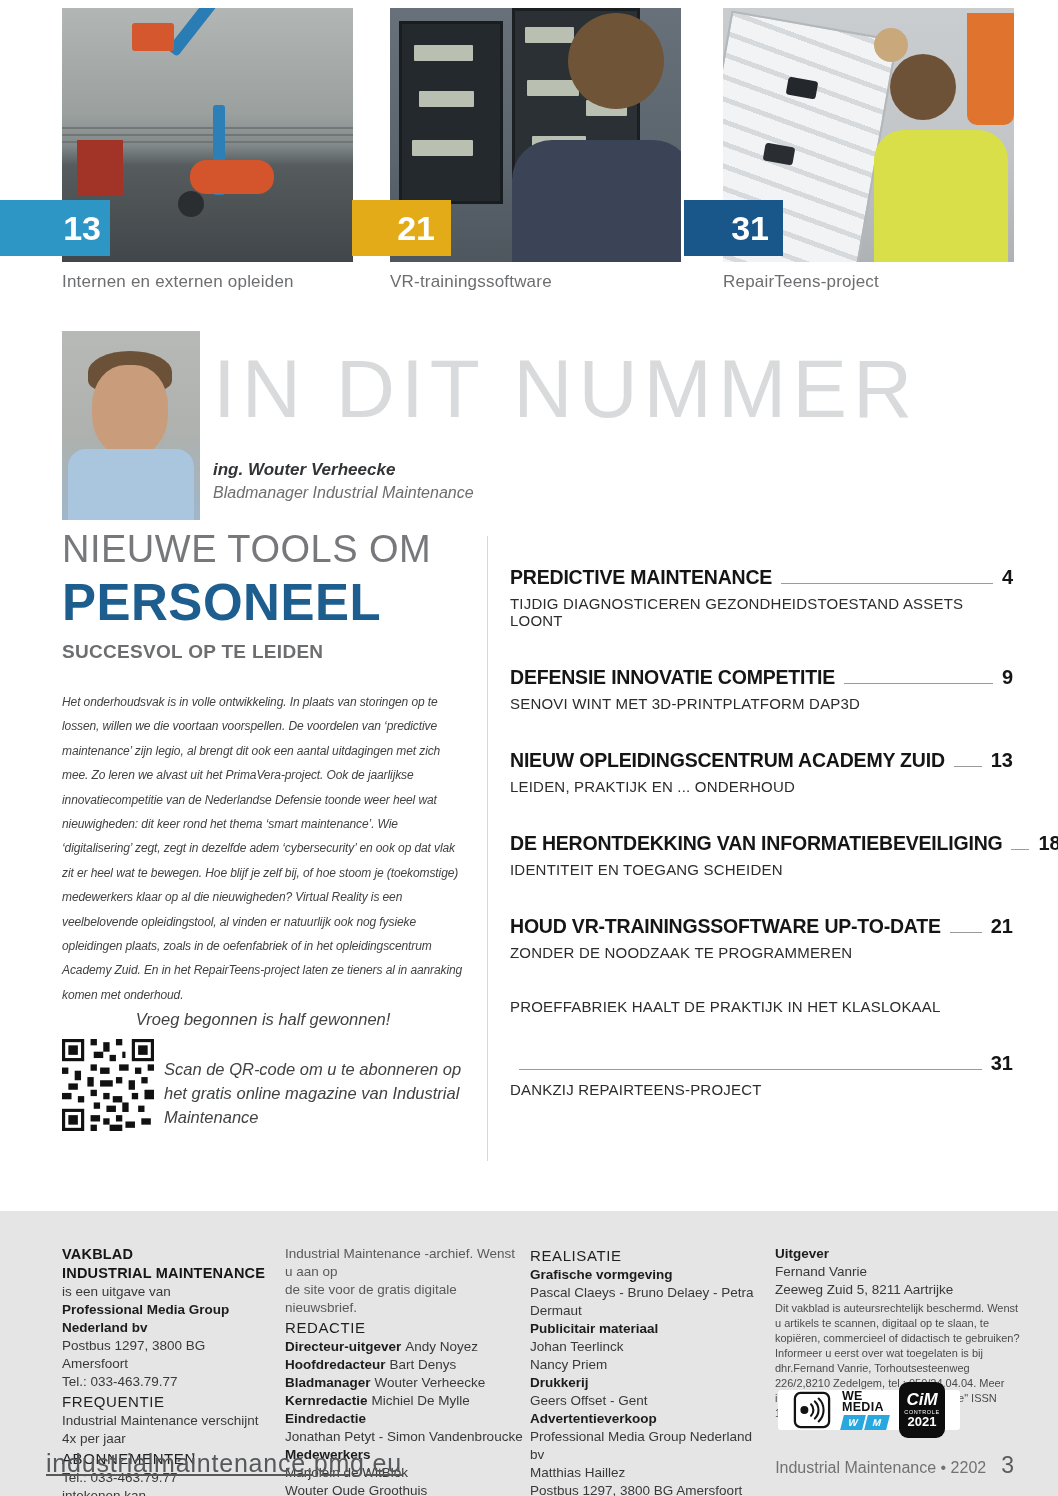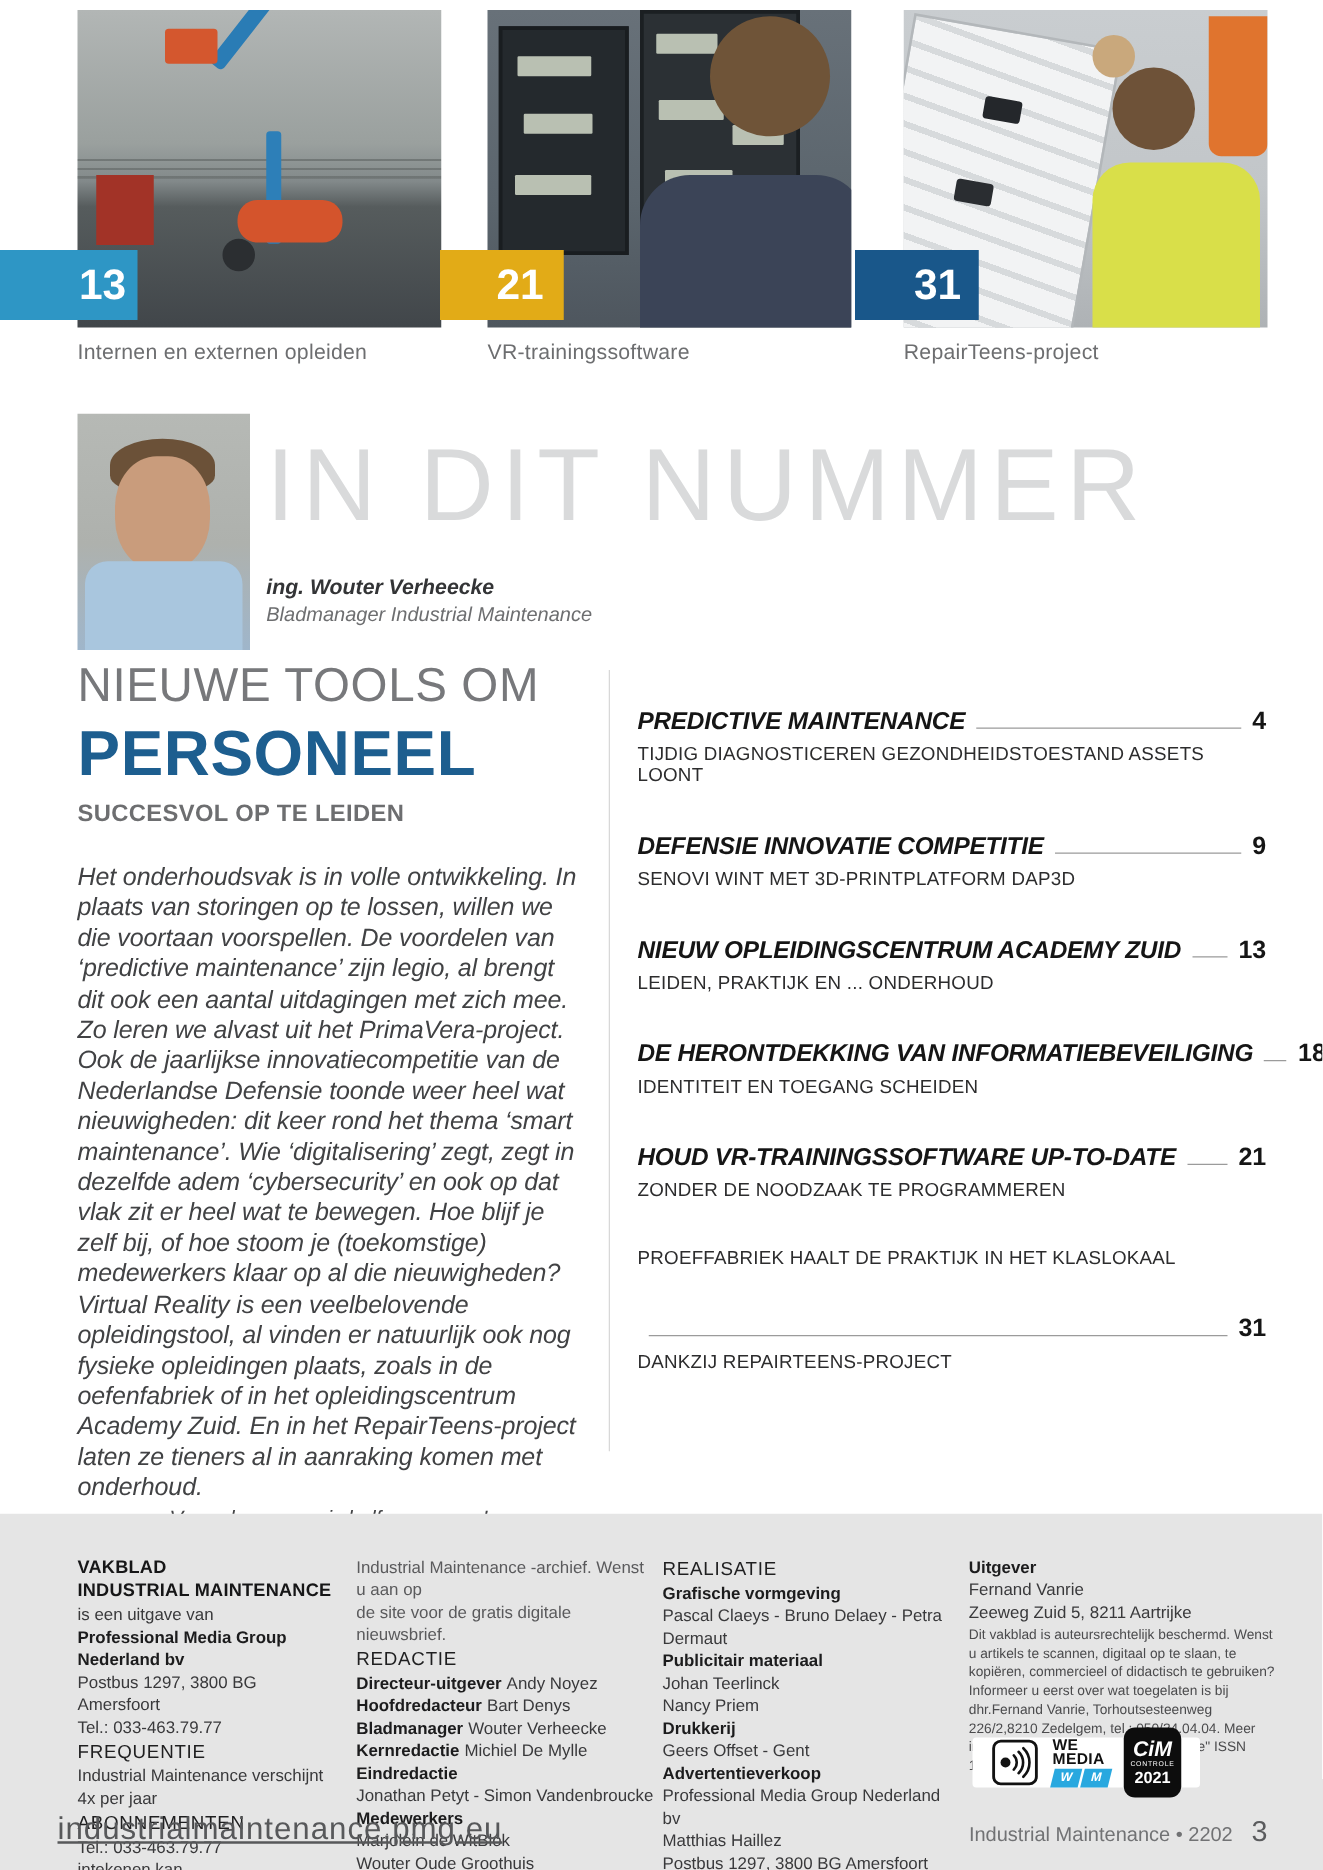--- a/index.html
+++ b/index.html
@@ -59,35 +59,35 @@
       color:#d9dadb; letter-spacing:6px; white-space:nowrap; }
   .author { position:absolute; left:213px; top:460px; }
   .author-name { font-size:17px; font-weight:bold; font-style:italic; color:#333436; }
   .author-role { font-size:16px; font-style:italic; color:#6d6e70; margin-top:4px; }
 
   
   .left-col { position:absolute; left:62px; top:528px; width:402px; }
   .hl1 { font-size:38px; font-weight:400; color:#77787b; letter-spacing:.5px; }
   .hl2 { font-size:51px; font-weight:bold; color:#1d5e8f; letter-spacing:.5px; margin-top:2px; }
   .hl3 { font-size:19px; font-weight:bold; color:#6d6e70; letter-spacing:.3px; margin-top:9px; }
-  .body-text { margin-top:27px; font-size:20px; font-style:italic; font-weight:300; color:#414244;
+  .body-text { margin-top:27px; font-size:12px; font-style:italic; font-weight:300; color:#414244;
       line-height:24.4px; letter-spacing:-.1px; }
   .body-last { text-align:center; font-size:16.5px; font-style:italic; font-weight:300; color:#414244; line-height:24.4px; }
   .qr-row { margin-top:7px; display:flex; align-items:flex-end; }
   .qr { width:92px; height:92px; flex:none; }
   .qr-caption { margin-left:10px; margin-bottom:2px; font-size:16.5px; font-style:italic; font-weight:300;
       color:#414244; line-height:24px; }
 
   .divider { position:absolute; left:487px; top:536px; width:1px; height:625px; background:#d8d8d8; }
 
   
   .toc { position:absolute; left:510px; top:566px; width:503px; }
   .toc-item { margin-bottom:37px; }
   .toc-row { display:flex; align-items:baseline; }
-  .toc-title { font-size:19.5px; font-weight:bold; color:#151515; letter-spacing:-.2px; white-space:nowrap;font-style:italic; }
+  .toc-title { font-size:19.5px; font-weight:bold; color:#151515; letter-spacing:-.2px; white-space:nowrap; }
   .toc-leader { flex:1; min-width:18px; border-bottom:1.5px solid #9b9b9b; margin:0 9px 4px 9px; }
   .toc-page { font-size:20px; font-weight:bold; color:#151515; }
   .toc-sub { margin-top:6px; font-size:15px; color:#2c2c2d; letter-spacing:.2px; }
 
   
   .colophon { position:absolute; left:0; top:1211px; width:1058px; height:340px; background:#e5e5e5; }
   .ccol { position:absolute; top:34px; font-size:13.5px; line-height:18px; color:#39393b; font-weight:300; }
   .ccol1 { left:62px;  width:212px; }
   .ccol2 { left:285px; width:238px; }
   .ccol3 { left:530px; width:238px; }

